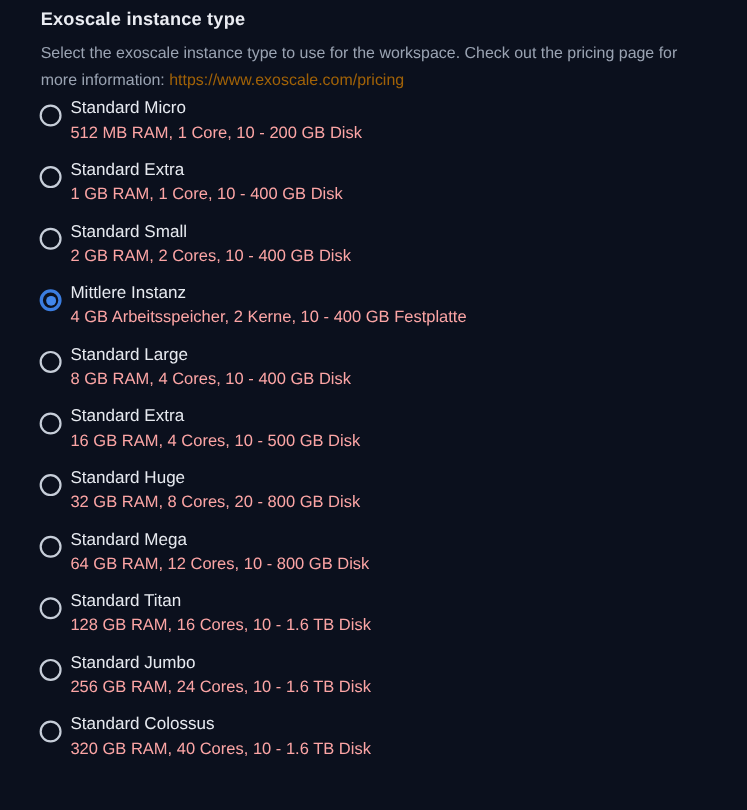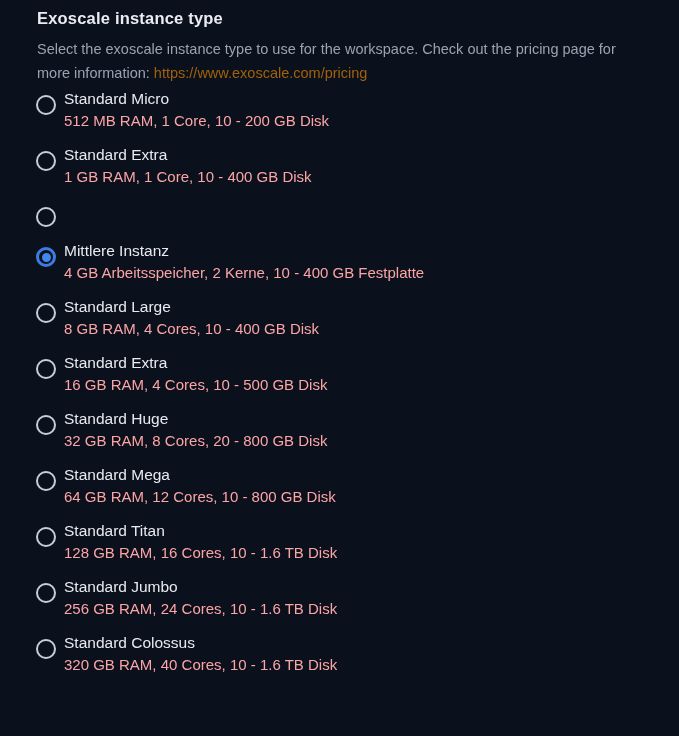--- a/index.html
+++ b/index.html
@@ -120,20 +120,24 @@
     <span class="option-text">
       <span class="option-label">Standard Extra</span>
       <span class="option-specs">1 GB RAM, 1 Core, 10 - 400 GB Disk</span>
     </span>
   </label>
 
   <label class="option">
     <span class="radio">
       
     </span>
+    <span class="option-text">
+      <span class="option-label">Standard Small</span>
+      <span class="option-specs">2 GB RAM, 2 Cores, 10 - 400 GB Disk</span>
+    </span>
   </label>
 
   <label class="option selected">
     <span class="radio">
       <span class="dot"></span>
     </span>
     <span class="option-text">
       <span class="option-label">Mittlere Instanz</span>
       <span class="option-specs">4 GB Arbeitsspeicher, 2 Kerne, 10 - 400 GB Festplatte</span>
     </span>

